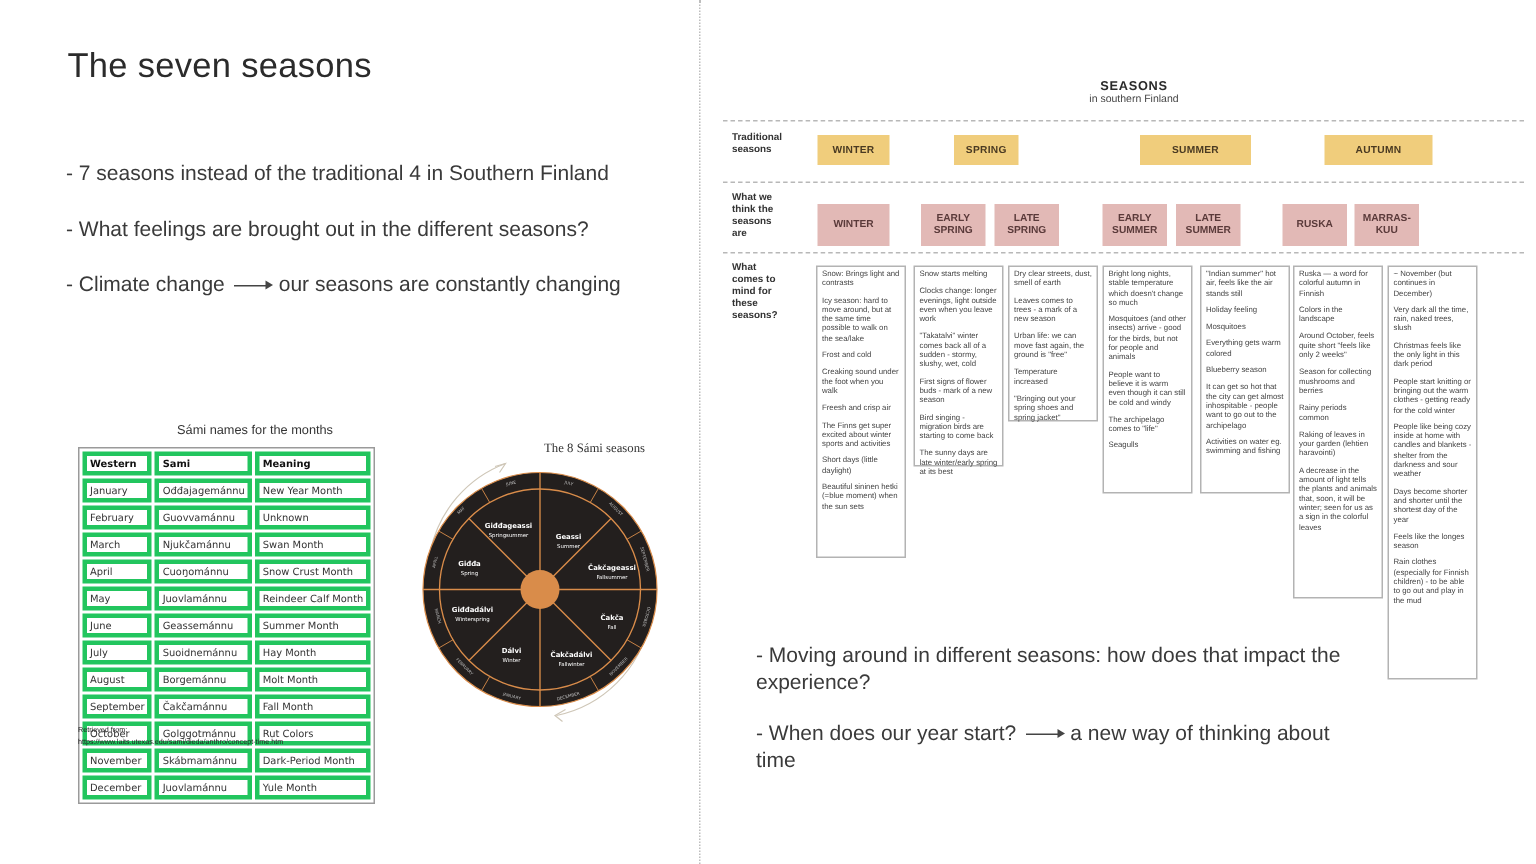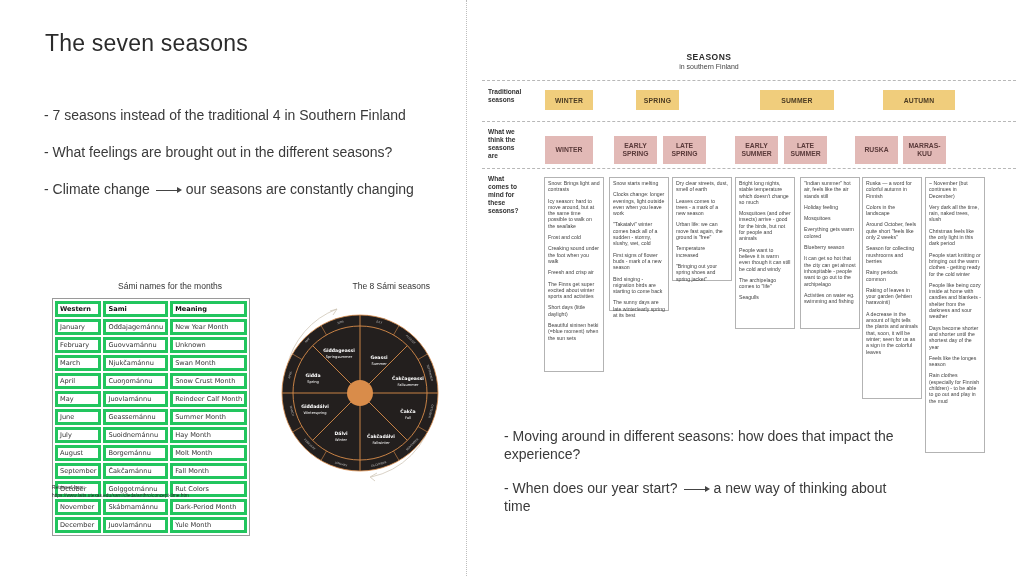--- a/index.html
+++ b/index.html
@@ -22,21 +22,21 @@
   .months-table td, .months-table th { border: 3px solid #22c55e; padding: 1px 2px; height: 13px; white-space: nowrap; text-align: left; }
   .months-table th { font-weight: bold; color: #111; }
   .col-w { width: 38px; } .col-s { width: 56px; } .col-m { width: 66px; }
 
   .source { position: absolute; left: 52px; top: 484px; font-size: 4.8px; line-height: 8px; color: #222; }
 
   
   .wheel { position: absolute; left: 275px; top: 297px; width: 170px; height: 188px; }
 
   
-  .seasons-head { position: absolute; left: 644px; top: 52px; width: 130px; text-align: center; }
+  .seasons-head { position: absolute; left: 691px; top: 52px; width: 130px; text-align: center; }
   .seasons-head .h1 { font-size: 8.5px; font-weight: bold; letter-spacing: 0.5px; color: #2a2a2a; }
   .seasons-head .h2 { font-size: 7px; color: #444; margin-top: 1px; }
 
   .dash-line { position: absolute; left: 482px; width: 534px; height: 0; border-top: 1px dashed #b8b8b8; }
 
   .row-label { position: absolute; left: 488px; font-size: 6.6px; line-height: 8px; font-weight: bold; color: #333; }
 
   .trad-box { position: absolute; top: 90px; height: 20px; background: #f0cd7c; font-size: 6.8px; font-weight: bold; color: #4a3a22; display: flex; align-items: center; justify-content: center; letter-spacing: 0.2px; }
   .think-box { position: absolute; top: 136px; height: 28px; background: #e2b9b6; font-size: 6.8px; font-weight: bold; color: #5a3a3a; display: flex; align-items: center; justify-content: center; text-align: center; line-height: 8px; }
 
@@ -133,21 +133,21 @@
         <td>Yule Month</td>
       </tr>
     </tbody>
 </table>
 
 <div class="source">
   <div>Retrieved from:</div>
   <div>https://www.laits.utexas.edu/sami/dieda/anthro/concept-time.htm</div>
 </div>
 
-<div class="caption" style="left:290px; top:281px; width:140px;">The 8 Sámi seasons</div>
+<div class="caption" style="left:290px; top:293px; width:140px;font-family:Liberation Serif, serif;">The 8 Sámi seasons</div>
 
 <svg class="wheel" viewBox="0 0 170 188">
 
   <path d="M 12 70 A 80 80 0 0 1 62 12" fill="none" stroke="#cfc7b8" stroke-width="0.8"></path>
   <path d="M 55 14 L 62 12 L 58 18" fill="none" stroke="#cfc7b8" stroke-width="0.8"></path>
   <path d="M 158 118 A 80 80 0 0 1 96 180" fill="none" stroke="#cfc7b8" stroke-width="0.8"></path>
   <path d="M 102 176 L 95 180 L 100 184" fill="none" stroke="#cfc7b8" stroke-width="0.8"></path>
   <circle cx="85" cy="96" r="78" fill="#231f1e"></circle>
   <circle cx="85" cy="96" r="78" fill="none" stroke="#d98c4a" stroke-width="0.8"></circle>
   <circle cx="85" cy="96" r="67" fill="none" stroke="#d98c4a" stroke-width="0.9"></circle>

